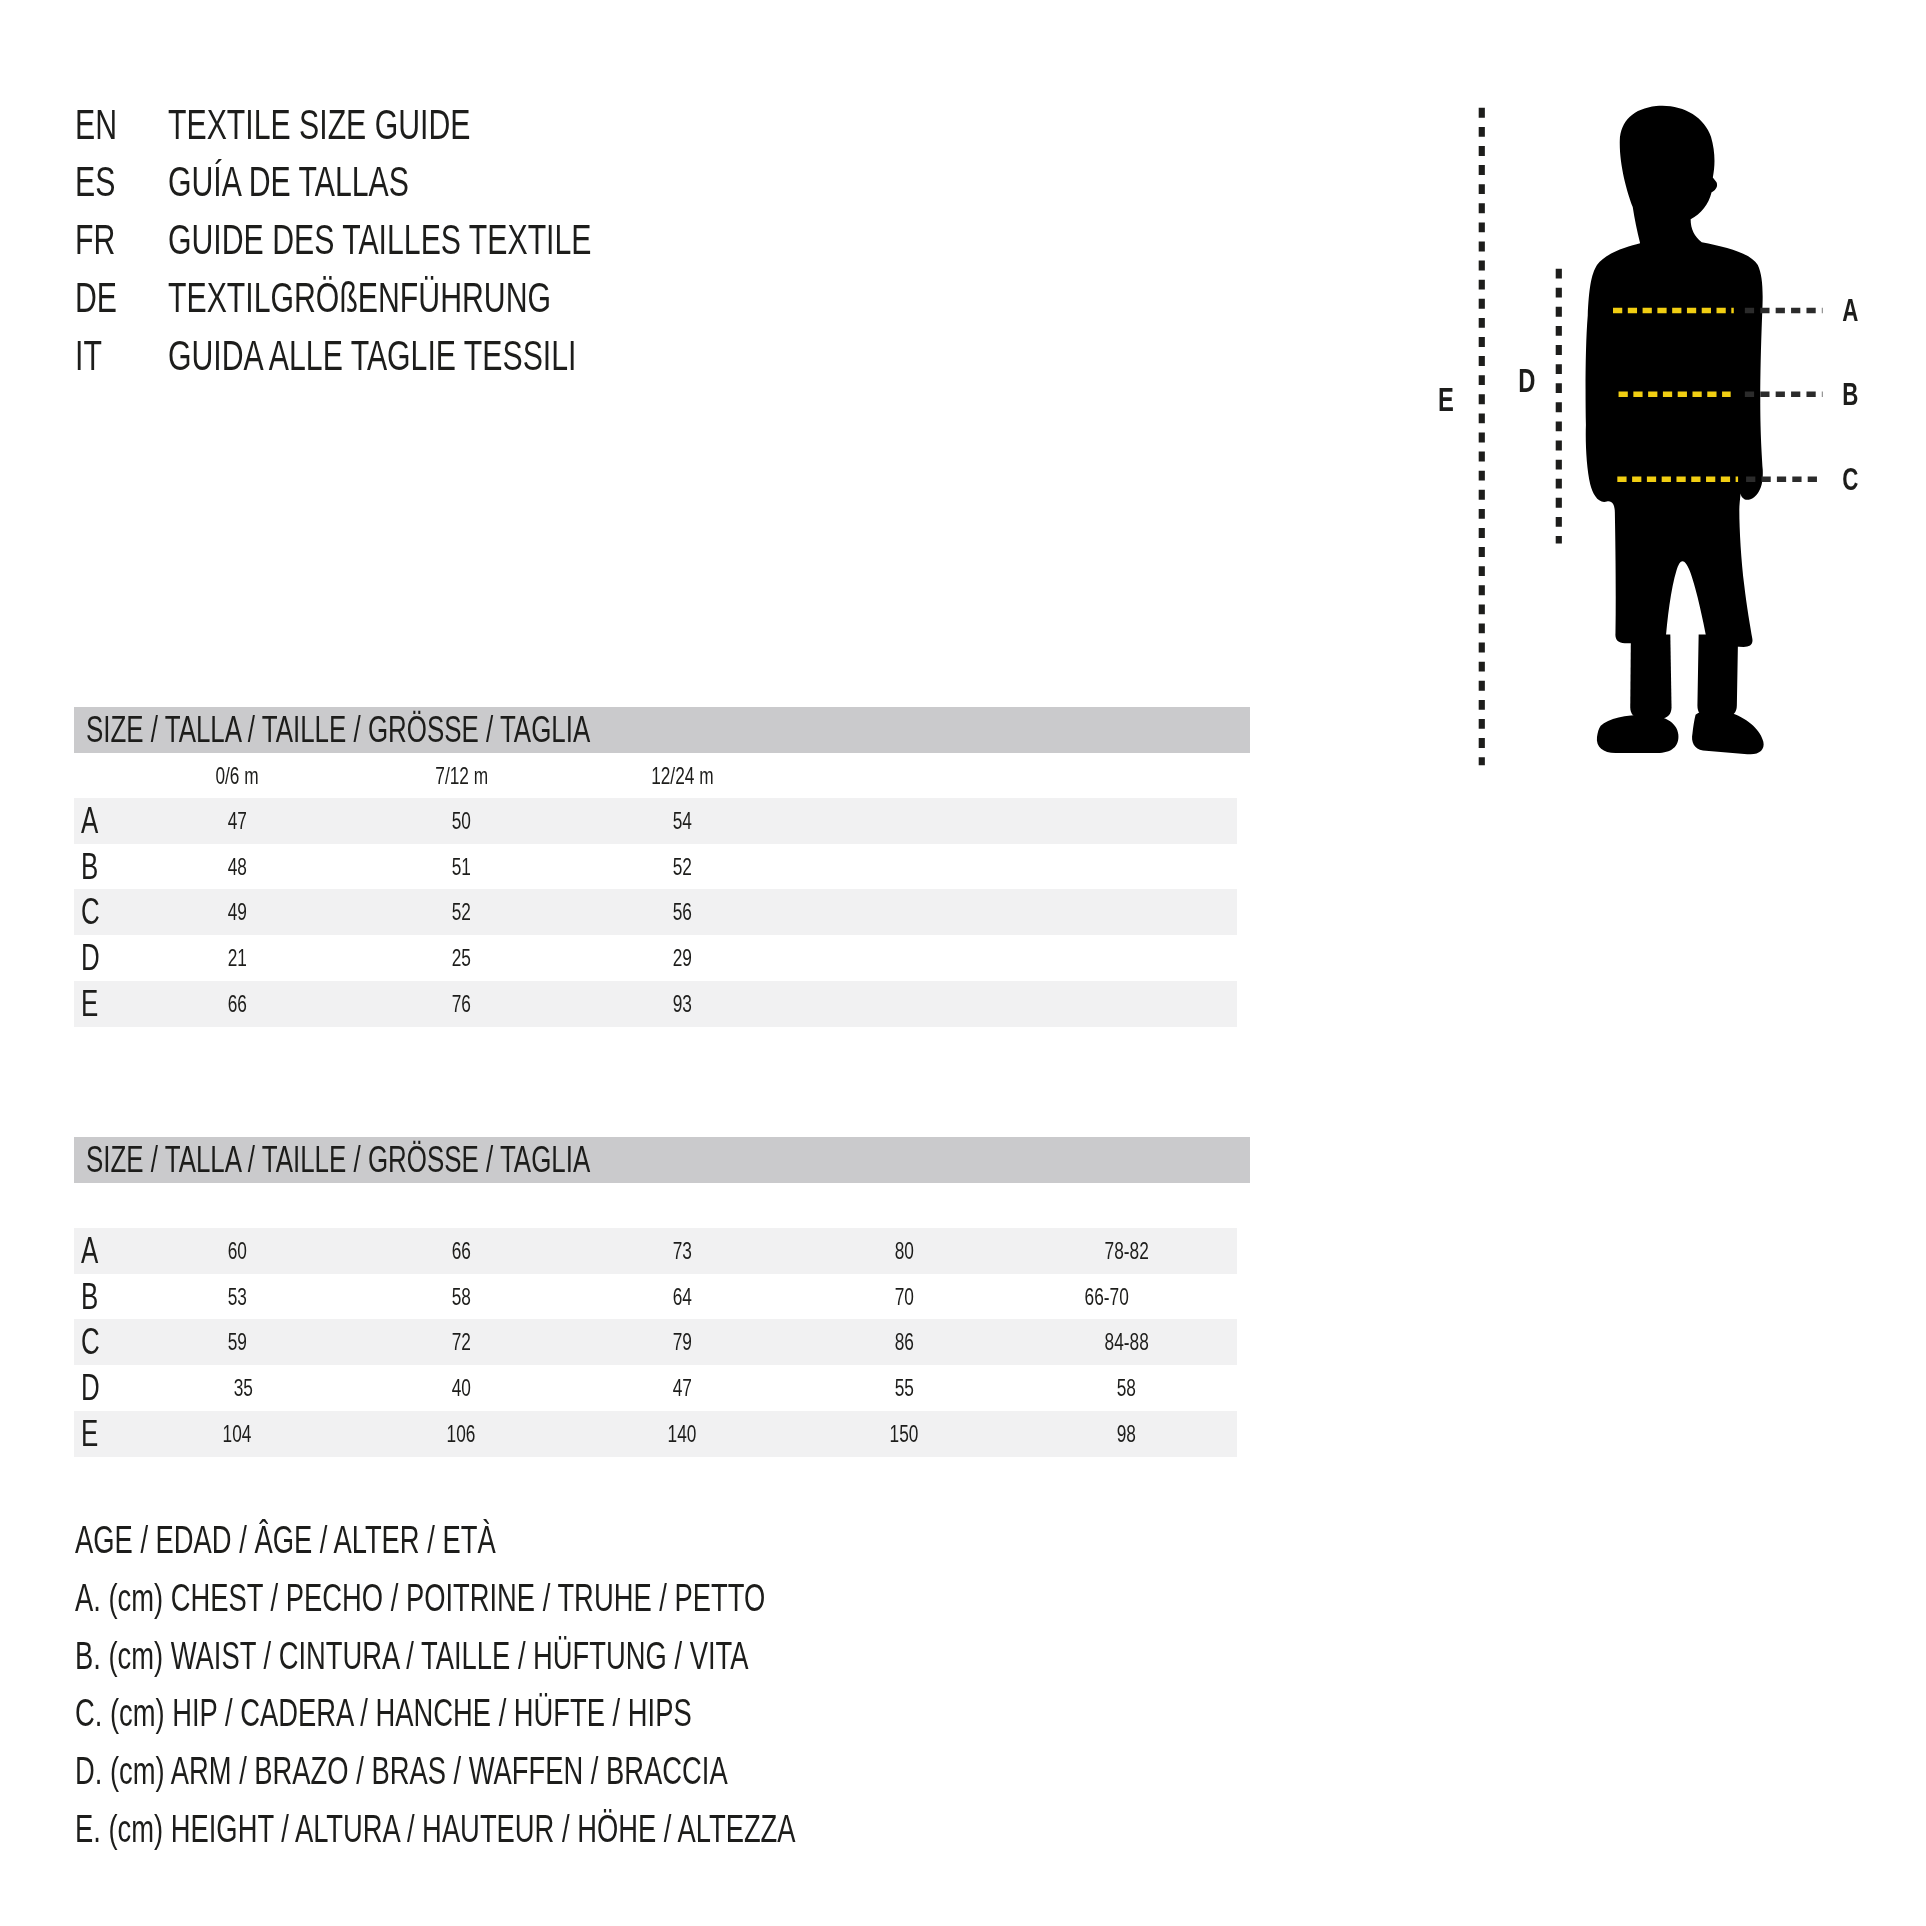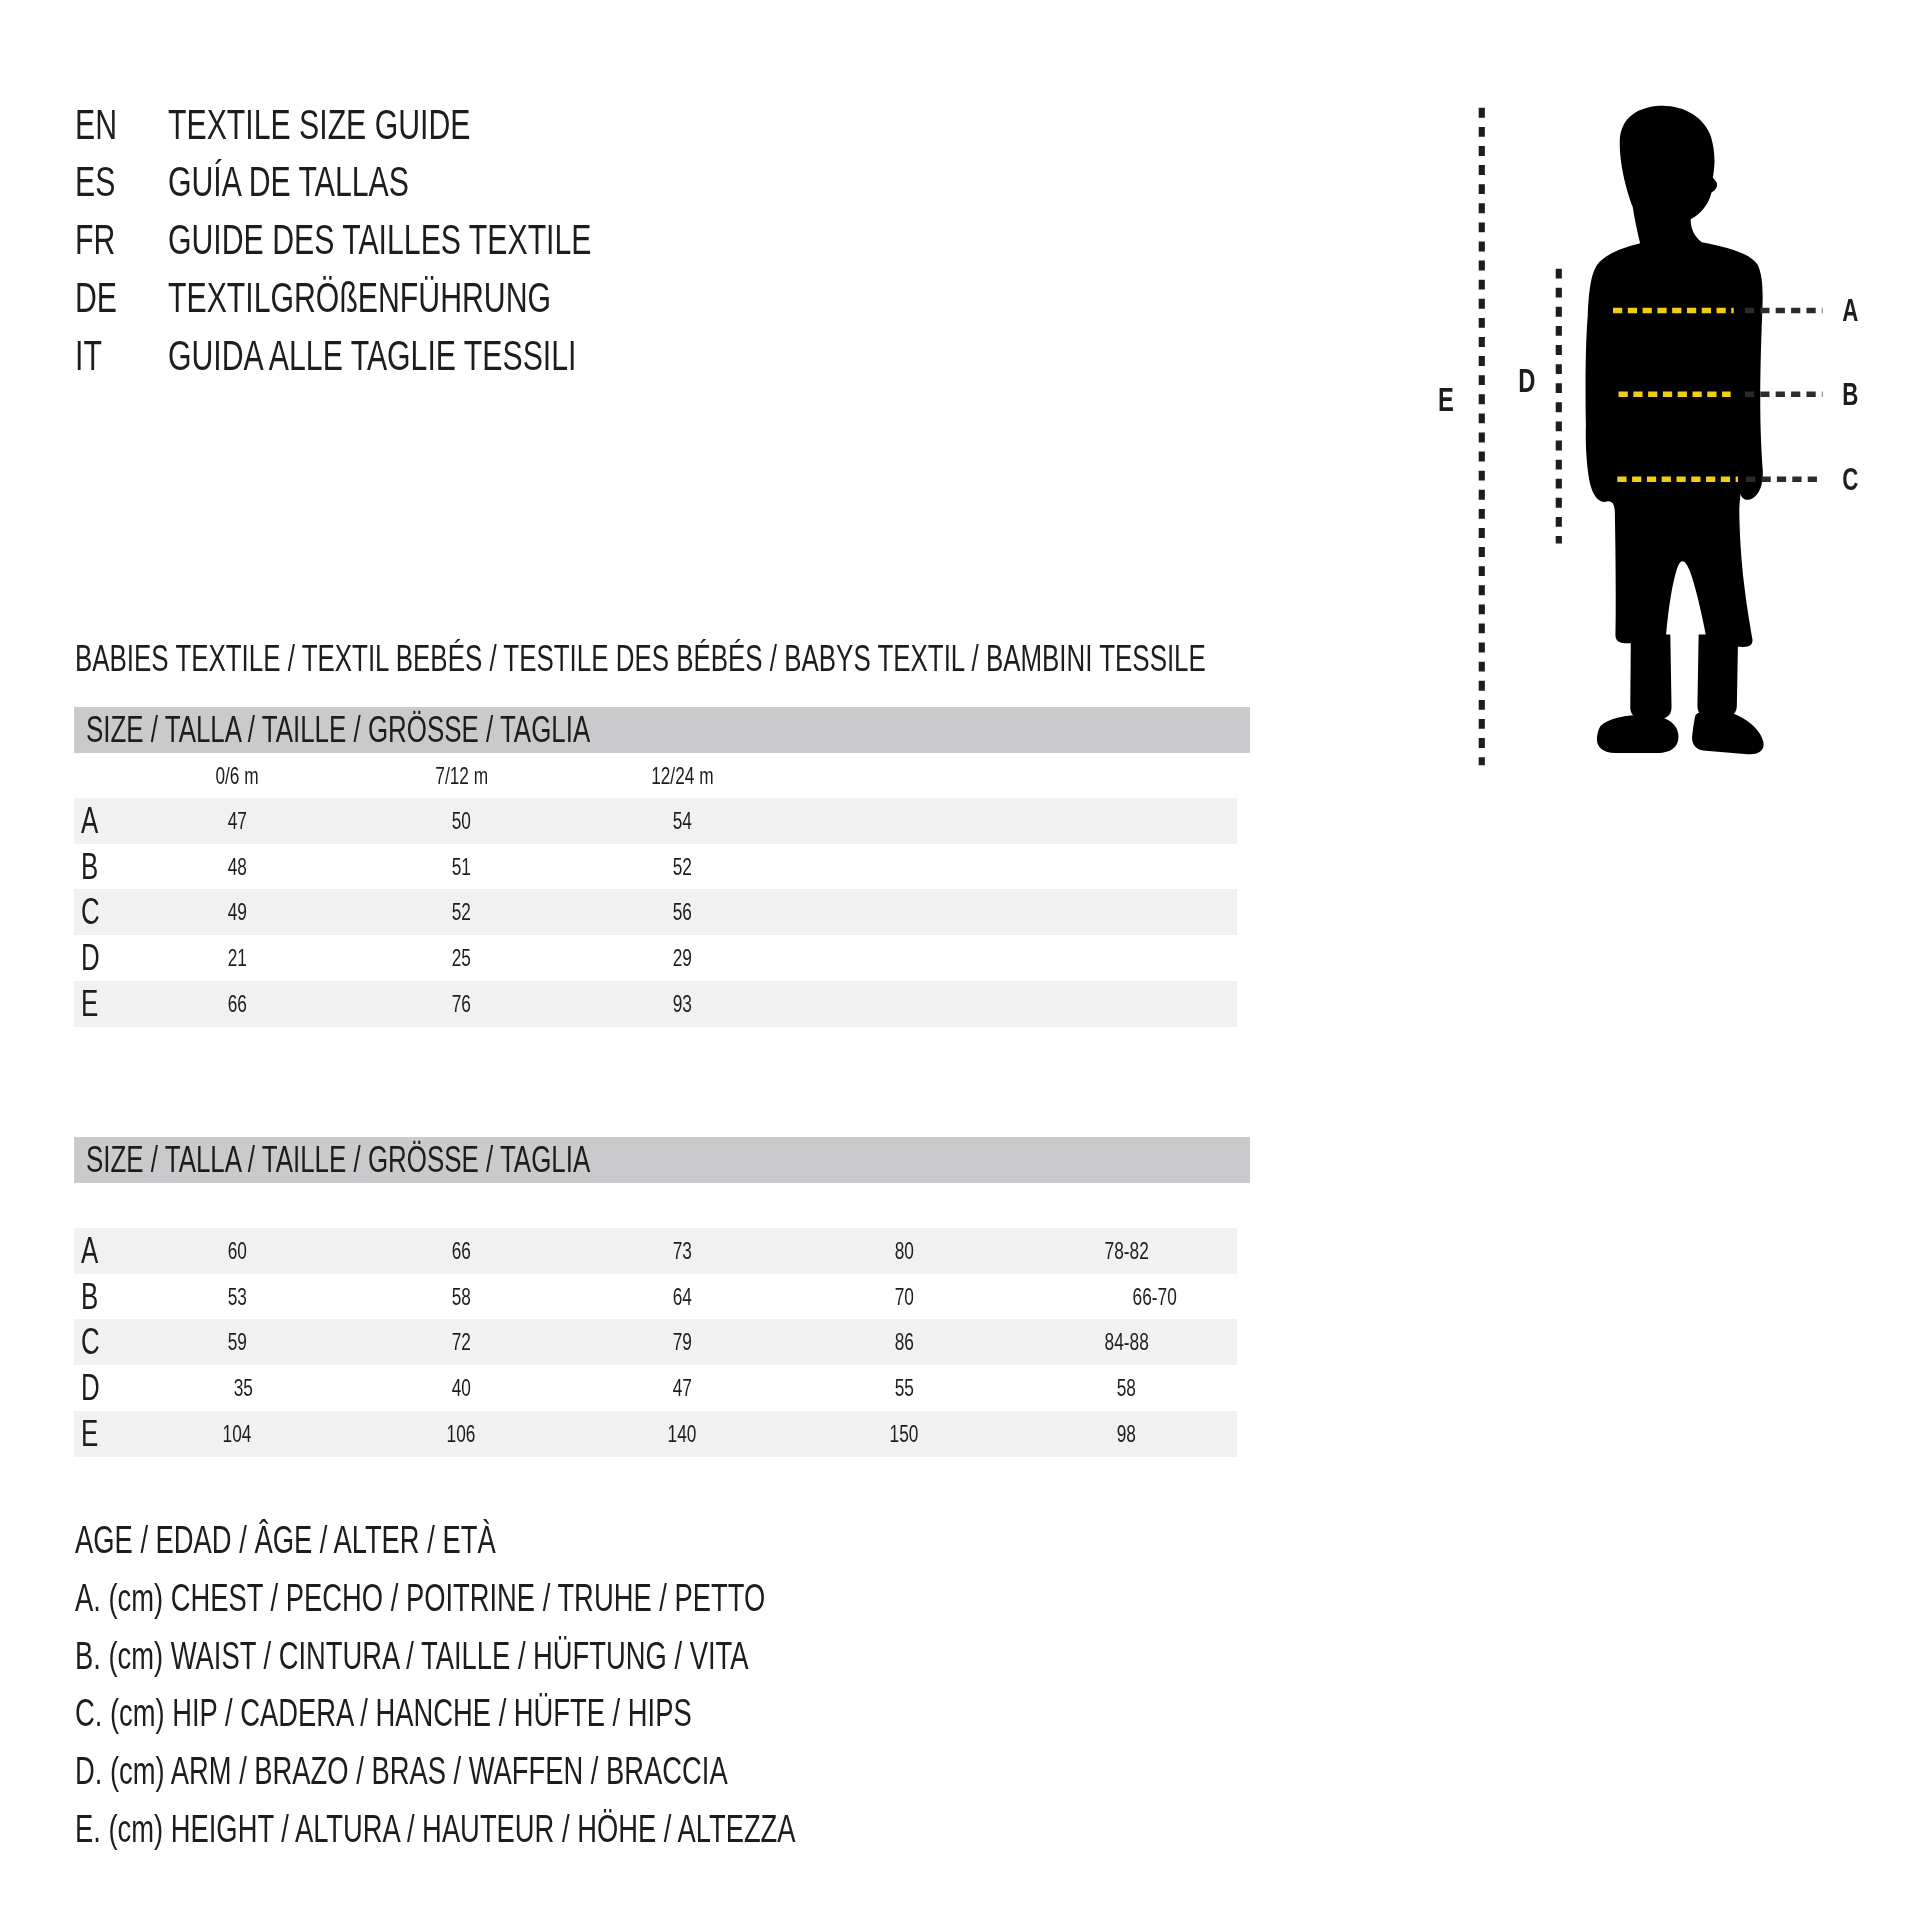--- a/index.html
+++ b/index.html
@@ -143,23 +143,20 @@
     <line x1="2625" y1="778" x2="2821" y2="778" stroke-width="9" stroke-dasharray="15 9" stroke="#f1ce12"></line>
     <line x1="2834" y1="778" x2="2958" y2="778" stroke-width="9" stroke-dasharray="15 10" stroke="#2b2b2b"></line>
   </svg>
 
   <div class="measure-label abc abs" style="left:1829px;top:295px;"><span class="cond-c">A</span></div>
   <div class="measure-label abc abs" style="left:1829px;top:379px;"><span class="cond-c">B</span></div>
   <div class="measure-label abc abs" style="left:1829px;top:464px;"><span class="cond-c">C</span></div>
   <div class="measure-label de abs" style="left:1505px;top:364px;"><span class="cond-c">D</span></div>
   <div class="measure-label de abs" style="left:1425px;top:383px;"><span class="cond-c">E</span></div>
 
-  <div class="section-title" style="top:641px;">
-    <span class="cond">BABIES TEXTILE / TEXTIL BEBÉS / TESTILE DES BÉBÉS / BABYS TEXTIL / BAMBINI TESSILE</span>
-  </div>
 
   <div class="size-table" style="top:707px;height:319px;">
     <div class="size-bar">
       <div class="size-bar-label"><span class="cond">SIZE / TALLA / TAILLE / GRÖSSE / TAGLIA</span></div>
     </div>
     <div class="t-row" style="top:46px;">
       <div class="t-cell" style="left:71px;"><span class="cond-c">0/6 m</span></div>
       <div class="t-cell" style="left:295px;"><span class="cond-c">7/12 m</span></div>
       <div class="t-cell" style="left:516px;"><span class="cond-c">12/24 m</span></div>
     </div>
@@ -207,21 +204,21 @@
       <div class="t-cell" style="left:516px;"><span class="cond-c">73</span></div>
       <div class="t-cell" style="left:738px;"><span class="cond-c">80</span></div>
       <div class="t-cell" style="left:960px;"><span class="cond-c">78-82</span></div>
     </div>
     <div class="t-row" style="top:137px;">
       <div class="t-label"><span class="cond">B</span></div>
       <div class="t-cell" style="left:71px;"><span class="cond-c">53</span></div>
       <div class="t-cell" style="left:295px;"><span class="cond-c">58</span></div>
       <div class="t-cell" style="left:516px;"><span class="cond-c">64</span></div>
       <div class="t-cell" style="left:738px;"><span class="cond-c">70</span></div>
-      <div class="t-cell" style="left:988px;"><span class="cond-c">66-70</span></div>
+      <div class="t-cell" style="left:940px;"><span class="cond-c">66-70</span></div>
     </div>
     <div class="t-row alt" style="top:182px;">
       <div class="t-label"><span class="cond">C</span></div>
       <div class="t-cell" style="left:71px;"><span class="cond-c">59</span></div>
       <div class="t-cell" style="left:295px;"><span class="cond-c">72</span></div>
       <div class="t-cell" style="left:516px;"><span class="cond-c">79</span></div>
       <div class="t-cell" style="left:738px;"><span class="cond-c">86</span></div>
       <div class="t-cell" style="left:960px;"><span class="cond-c">84-88</span></div>
     </div>
     <div class="t-row" style="top:228px;">

